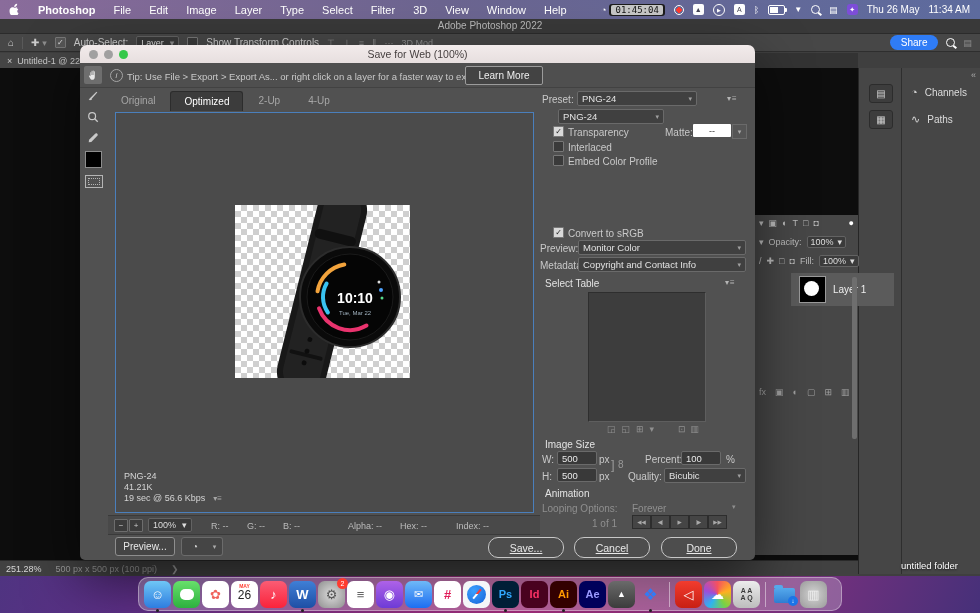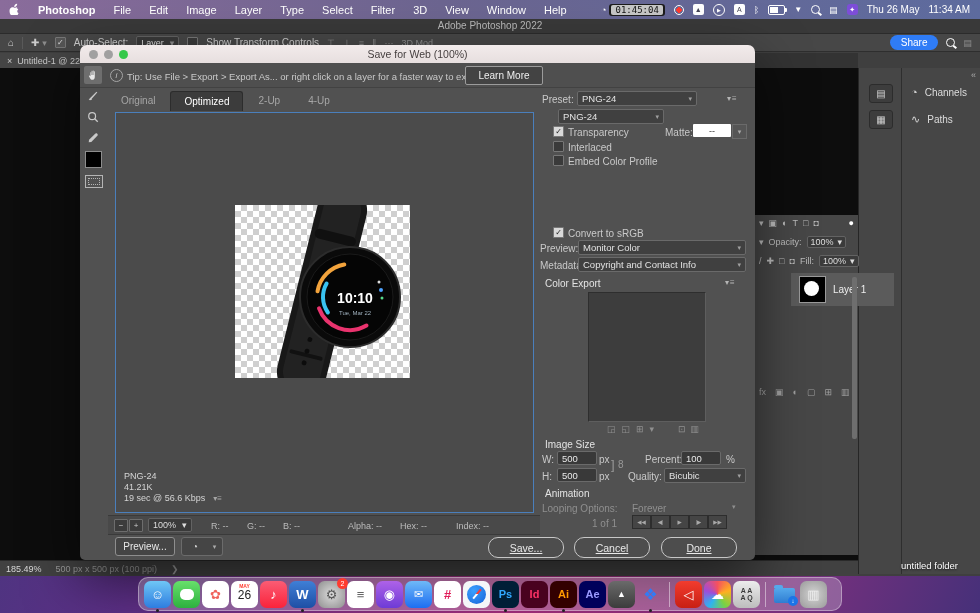--- a/index.html
+++ b/index.html
@@ -281,21 +281,21 @@
         <span>▣</span>
         <span>◐</span>
         <span>▢</span>
         <span>⊞</span>
         <span>▥</span>
       </div>
     </div>
   </div>
 
   <div class="abs statusbar">
-    <span>185.49%</span>
+    <span>251.28%</span>
     <span class="doc">500 px x 500 px (100 ppi)</span>
     <span class="doc">❯</span>
   </div>
 
   <div class="abs deskfolder">untitled folder</div>
 
   <div class="abs dlg">
     <div class="abs dtitle">
       <span class="lights">
         <span class="lt" style="background:#a0a0a0;"></span>
@@ -426,21 +426,21 @@
         <span>Monitor Color</span>
         <span class="ar">▾</span>
       </span>
 
     <span class="rlabel" style="left:460px;top:215px;">Metadata:</span>
     <span class="dd" style="left:498px;top:212px;width:158px;">
         <span>Copyright and Contact Info</span>
         <span class="ar">▾</span>
       </span>
 
-    <span class="secthead" style="left:465px;top:233px;">Color Export</span>
+    <span class="secthead" style="left:465px;top:233px;">Select Table</span>
     <span class="pmenu" style="left:645px;top:233px;">▾≡</span>
     <div class="abs ctbox"></div>
     <span class="cticons" style="left:527px;">◲◱⊞▾</span>
     <span class="cticons" style="left:598px;letter-spacing:5px;">⊡▥</span>
 
     <span class="secthead" style="left:465px;top:394px;">Image Size</span>
     <span class="rlabel" style="left:462px;top:409px;">W:</span>
     <span class="field" style="left:477px;top:406px;">500</span>
     <span class="rlabel" style="left:519px;top:409px;">px</span>
     <span class="rlabel" style="left:531px;top:412px;font-size:13px;color:#999;">]</span>

